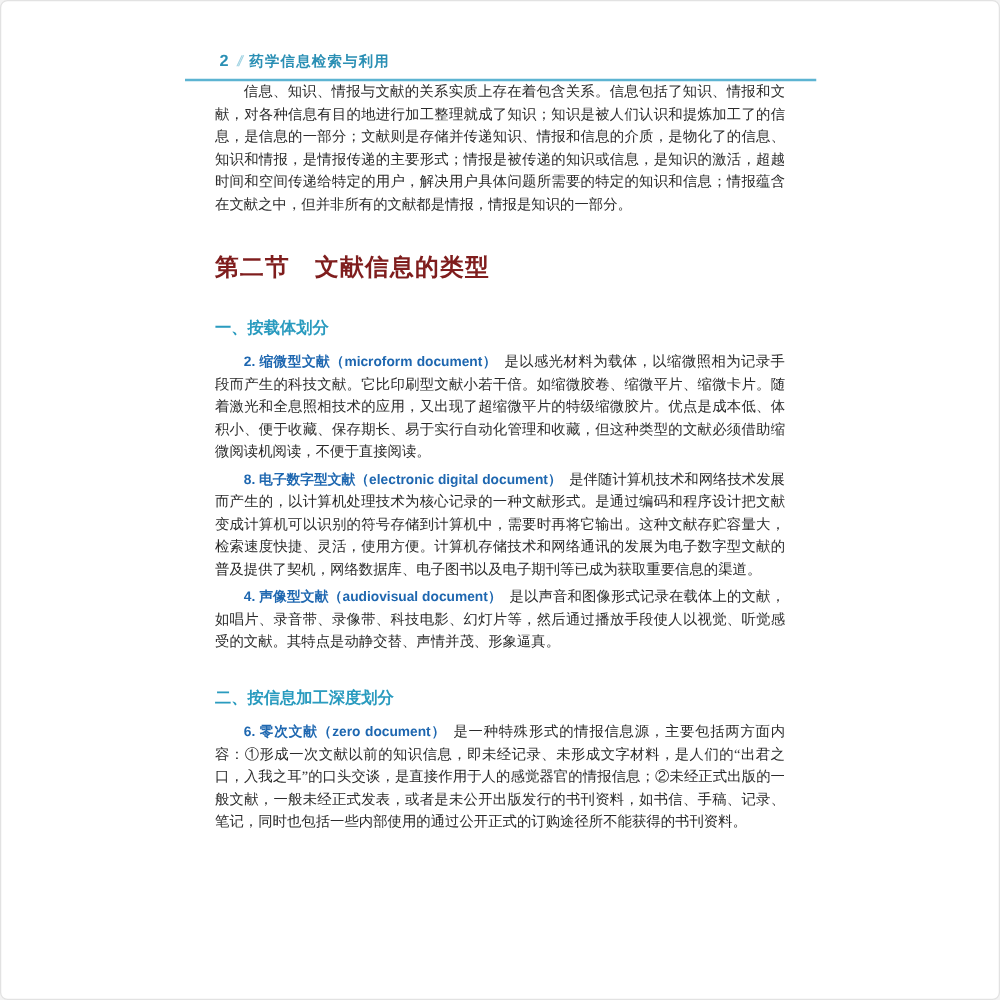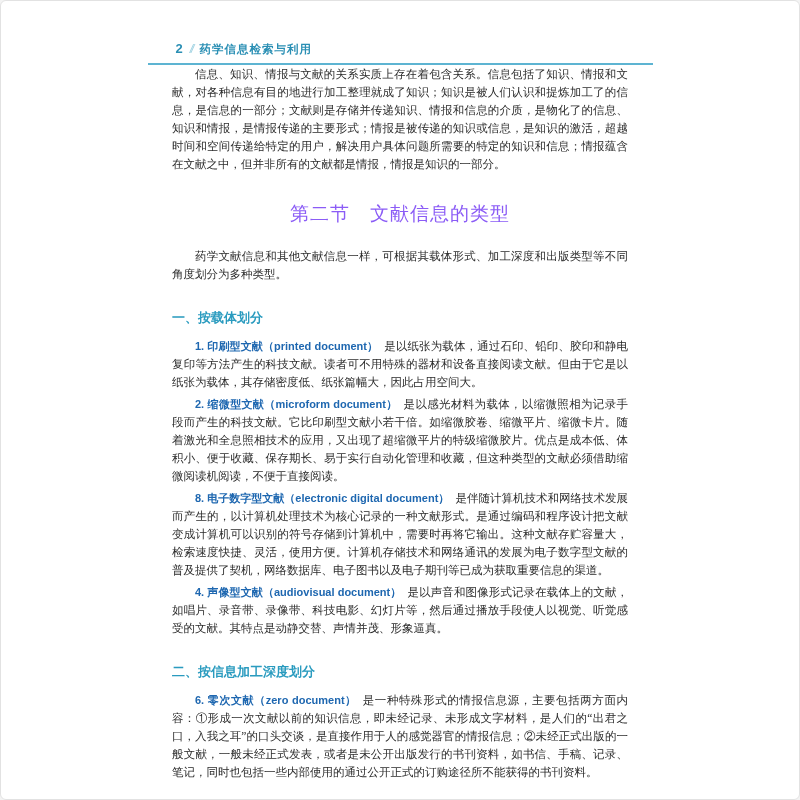--- a/index.html
+++ b/index.html
@@ -17,22 +17,22 @@
   .hdr .pno{color:#2a8fb4;font-size:13px;font-weight:bold;}
   .hdr .slash{color:#9fd2e2;font-size:12px;font-style:italic;letter-spacing:-2px;}
   .hdr .btitle{color:#2a8fb4;font-size:11.5px;font-weight:bold;letter-spacing:1px;text-align:right;}
   
   .content{width:456px;margin:0 auto;}
   .h-teal{
     font-family:"Liberation Sans", sans-serif;color:#2a9bbf;font-weight:bold;
     font-size:13px;margin:26px 0 10px 0;
   }
   .h-chapter{
-    font-family:"Liberation Sans", sans-serif;color:#8b5cf6;font-weight:normal;
-    font-size:19px;text-align:center;margin:28px 0 20px 0;letter-spacing:1px;
+    font-family:"Liberation Sans", sans-serif;color:#7f1d1d;font-weight:bold;
+    font-size:19px;text-align:left;margin:28px 0 20px 0;letter-spacing:1px;
   }
   p.body{
     font-size:11.5px;line-height:18px;text-align:justify;text-indent:2em;
     margin:0 0 6px 0;
   }
   p.body.tight{margin-bottom:4px;}
   .lead{color:#1e67b0;font-weight:bold;margin-right:.55em;font-family:"Liberation Sans", sans-serif;font-size:11px;}
 </style>
 </head>
 <body>
@@ -45,25 +45,23 @@
     <span class="btitle">药学信息检索与利用</span>
   </div>
 
   <div class="content">
 
 
     <p class="body">信息、知识、情报与文献的关系实质上存在着包含关系。信息包括了知识、情报和文献，对各种信息有目的地进行加工整理就成了知识；知识是被人们认识和提炼加工了的信息，是信息的一部分；文献则是存储并传递知识、情报和信息的介质，是物化了的信息、知识和情报，是情报传递的主要形式；情报是被传递的知识或信息，是知识的激活，超越时间和空间传递给特定的用户，解决用户具体问题所需要的特定的知识和信息；情报蕴含在文献之中，但并非所有的文献都是情报，情报是知识的一部分。</p>
 
     <div class="h-chapter">第二节　文献信息的类型</div>
 
-    <p class="body">药学文献信息和其他文献信息一样，可根据其载体形式、加工深度和出版类型等不同角度划分为多种类型。</p>
 
     <div class="h-teal">一、按载体划分</div>
 
-    <p class="body tight"><span class="lead">1. 印刷型文献（printed document）</span><span>是以纸张为载体，通过石印、铅印、胶印和静电复印等方法产生的科技文献。读者可不用特殊的器材和设备直接阅读文献。但由于它是以纸张为载体，其存储密度低、纸张篇幅大，因此占用空间大。</span></p>
 
     <p class="body tight"><span class="lead">2. 缩微型文献（microform document）</span><span>是以感光材料为载体，以缩微照相为记录手段而产生的科技文献。它比印刷型文献小若干倍。如缩微胶卷、缩微平片、缩微卡片。随着激光和全息照相技术的应用，又出现了超缩微平片的特级缩微胶片。优点是成本低、体积小、便于收藏、保存期长、易于实行自动化管理和收藏，但这种类型的文献必须借助缩微阅读机阅读，不便于直接阅读。</span></p>
 
     <p class="body tight"><span class="lead">8. 电子数字型文献（electronic digital document）</span><span>是伴随计算机技术和网络技术发展而产生的，以计算机处理技术为核心记录的一种文献形式。是通过编码和程序设计把文献变成计算机可以识别的符号存储到计算机中，需要时再将它输出。这种文献存贮容量大，检索速度快捷、灵活，使用方便。计算机存储技术和网络通讯的发展为电子数字型文献的普及提供了契机，网络数据库、电子图书以及电子期刊等已成为获取重要信息的渠道。</span></p>
 
     <p class="body tight"><span class="lead">4. 声像型文献（audiovisual document）</span><span>是以声音和图像形式记录在载体上的文献，如唱片、录音带、录像带、科技电影、幻灯片等，然后通过播放手段使人以视觉、听觉感受的文献。其特点是动静交替、声情并茂、形象逼真。</span></p>
 
     <div class="h-teal">二、按信息加工深度划分</div>
 
     <p class="body tight"><span class="lead">6. 零次文献（zero document）</span><span>是一种特殊形式的情报信息源，主要包括两方面内容：①形成一次文献以前的知识信息，即未经记录、未形成文字材料，是人们的“出君之口，入我之耳”的口头交谈，是直接作用于人的感觉器官的情报信息；②未经正式出版的一般文献，一般未经正式发表，或者是未公开出版发行的书刊资料，如书信、手稿、记录、笔记，同时也包括一些内部使用的通过公开正式的订购途径所不能获得的书刊资料。</span></p>

